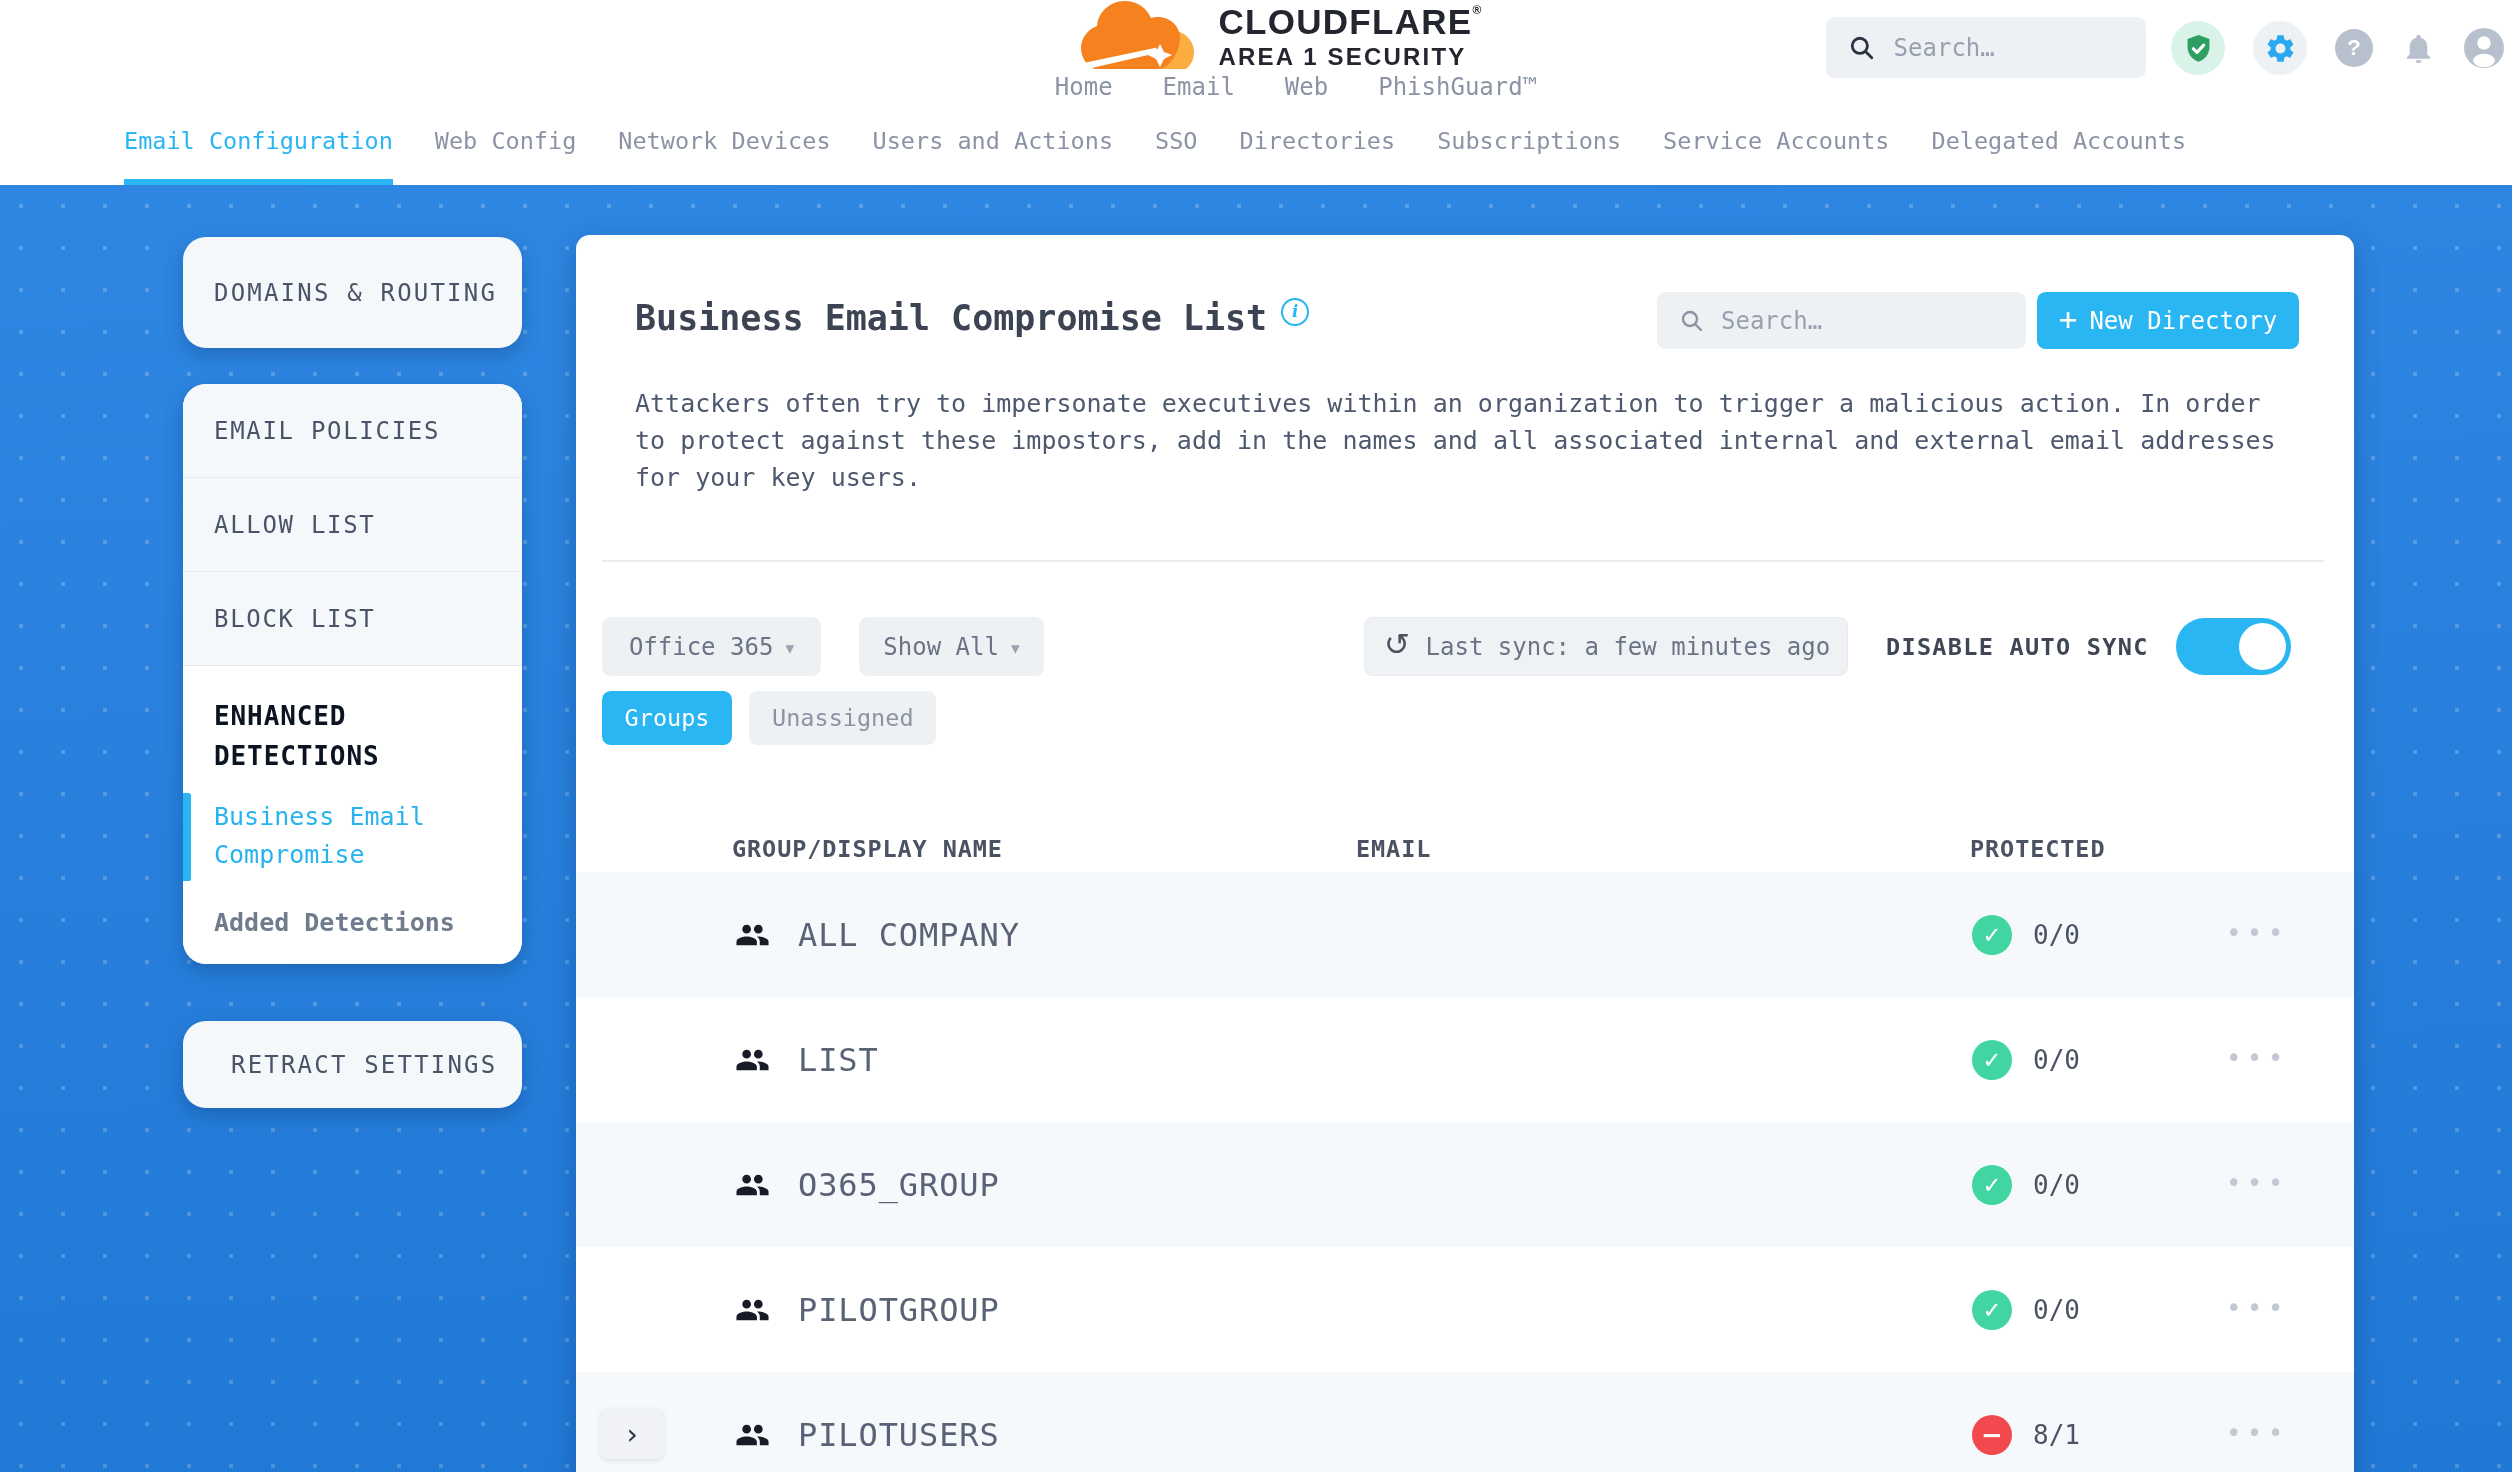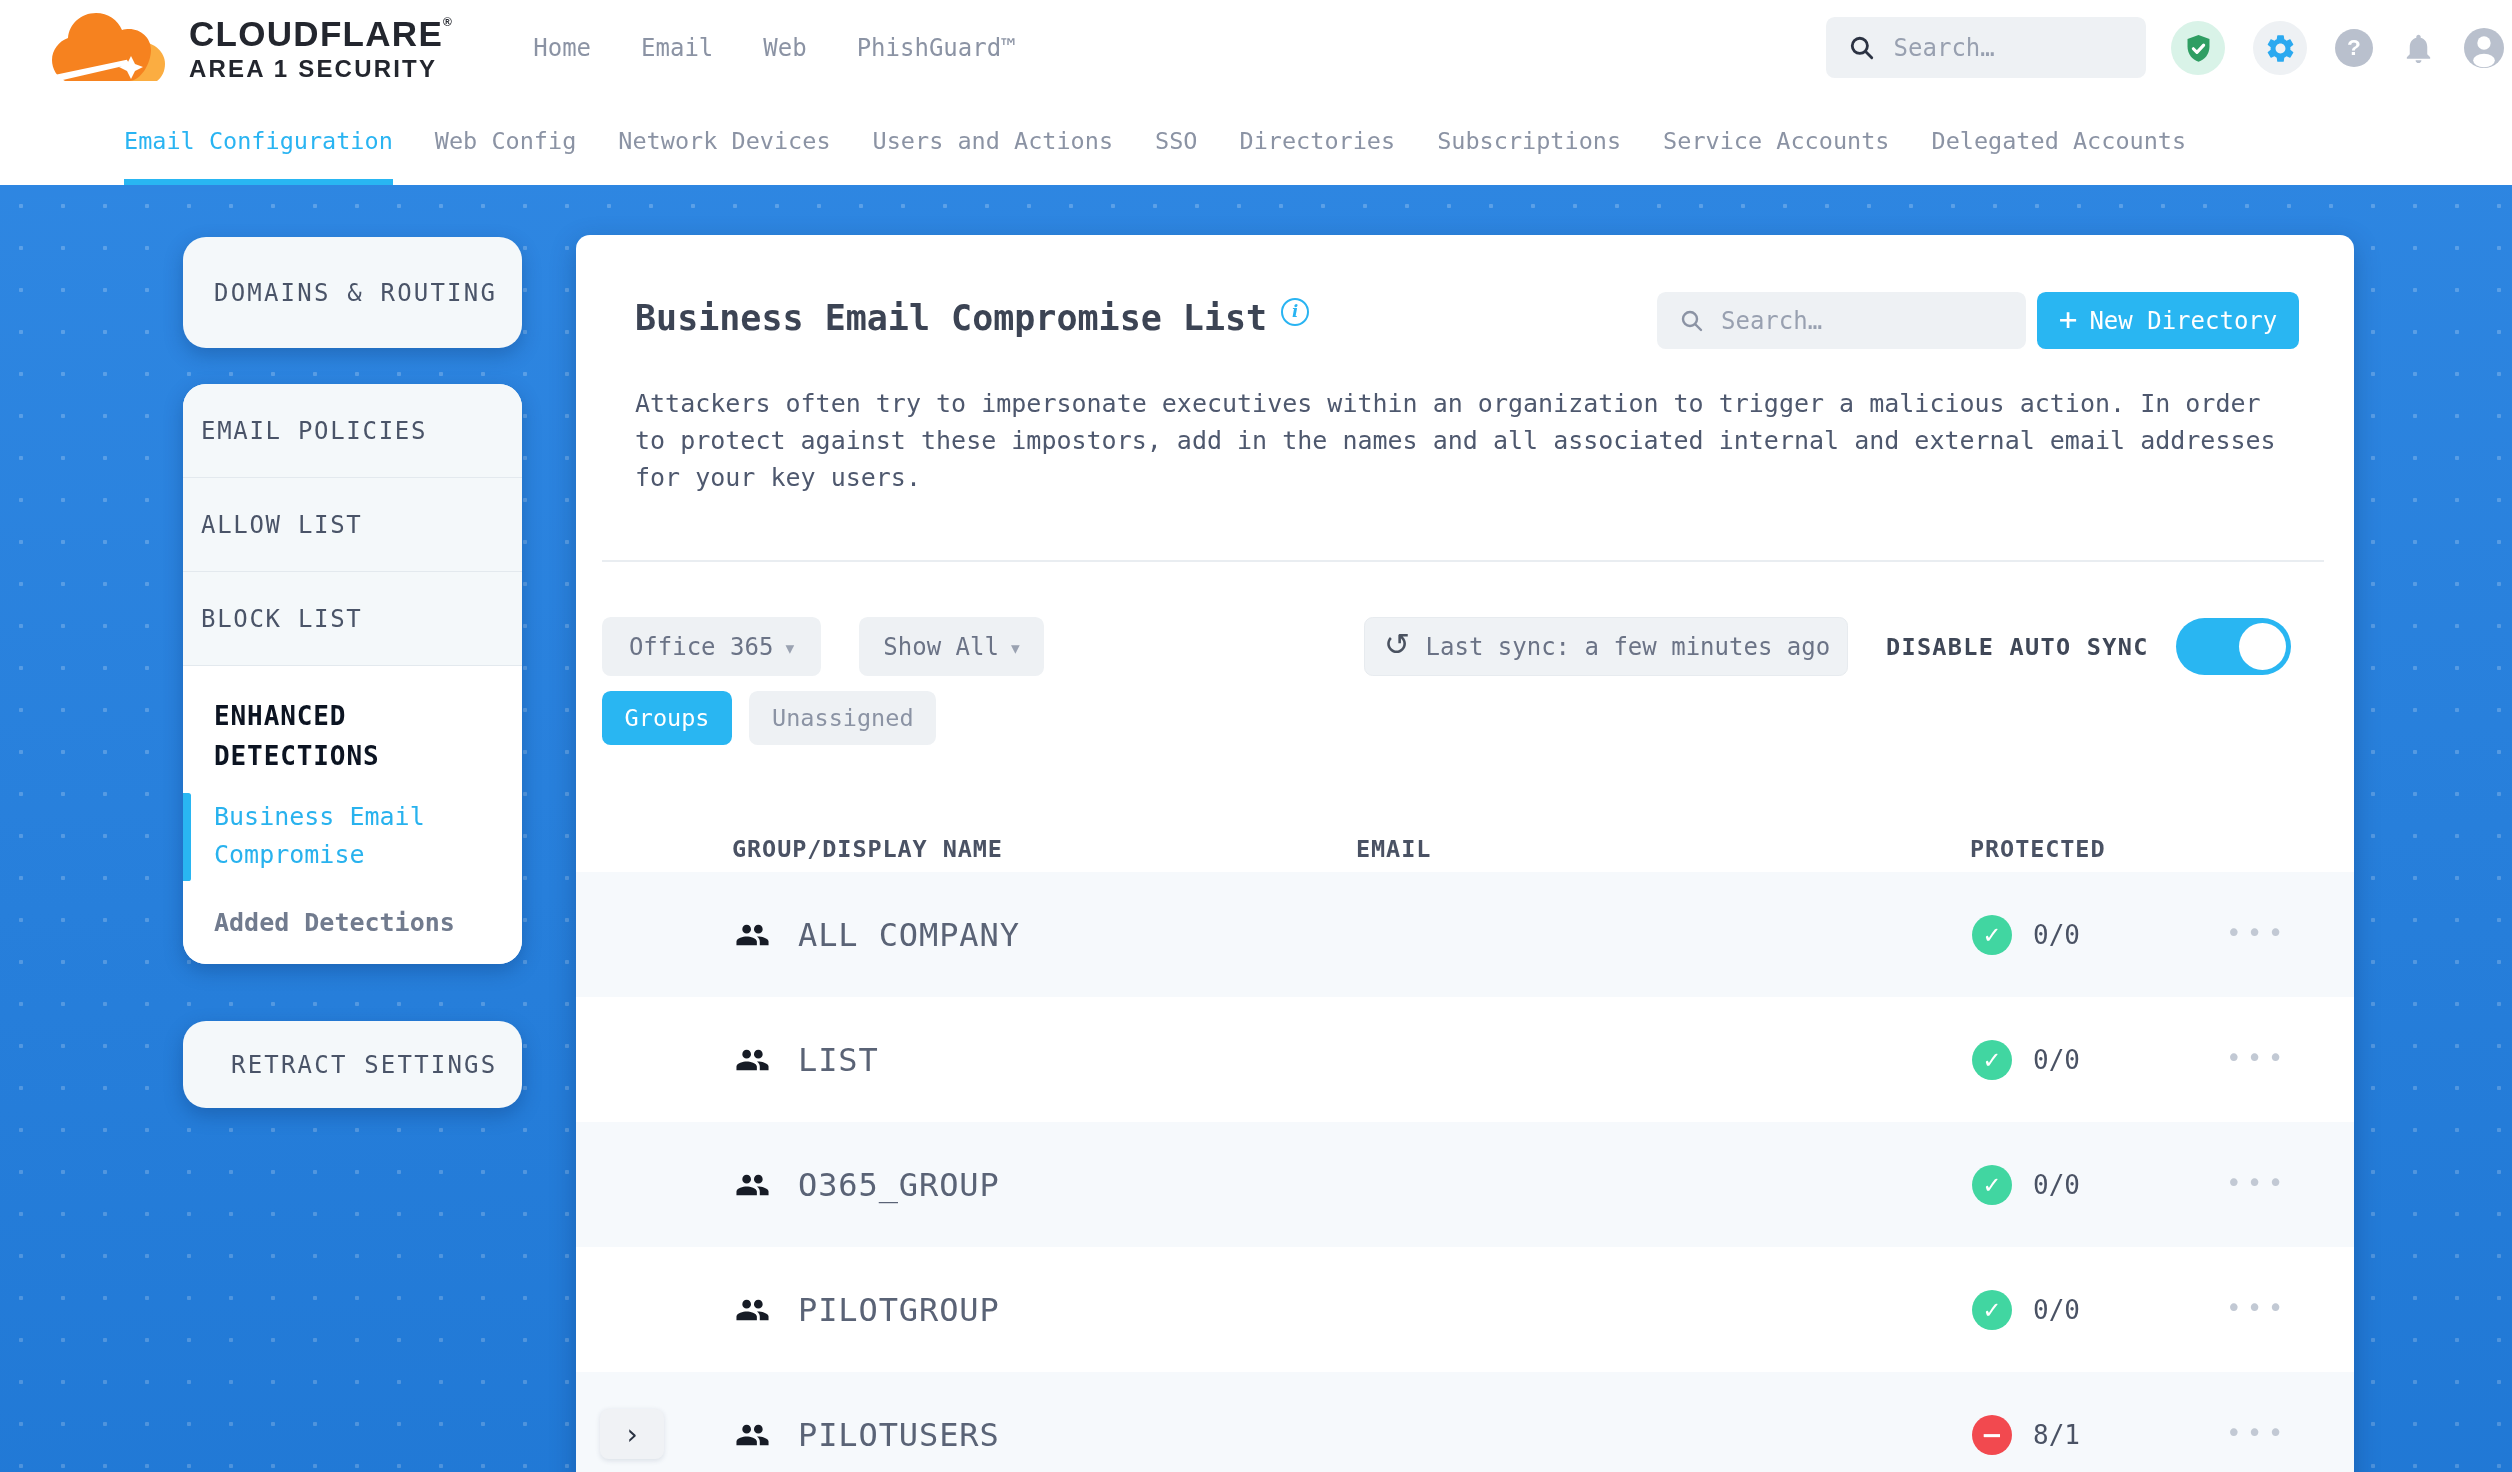--- a/index.html
+++ b/index.html
@@ -1,21 +1,21 @@
 <!DOCTYPE html>
 <html style="font-size:14px"><head>
 <meta charset="utf-8">
 <style>
   * { margin:0; padding:0; box-sizing:border-box; }
   html,body { width:2512px; height:1473px; }
   body { font-family:"DejaVu Sans Mono","Liberation Mono",monospace; background:#fff; }
   .page { position:relative; width:2512px; height:1473px; overflow:hidden; background:#fff; }
 
   
-  .app-header { position:relative; height:96px; background:#fff; display:flex; align-items:center; }
+  .app-header { position:relative; height:96px; background:#fff; display:flex; align-items:center;flex-direction:column; }
   .logo-wrap { display:flex; align-items:center; gap:14px; margin-left:45px; }
   .brand-col { display:flex; flex-direction:column; font-family:"Liberation Sans",sans-serif; color:#23262e; }
   .brand-1 { font-size:35px; font-weight:bold; letter-spacing:1.3px; line-height:1; }
   .brand-1 .reg { font-size:12px; vertical-align:top; }
   .brand-2 { font-size:24px; font-weight:bold; letter-spacing:2.2px; line-height:1; margin-top:6px; }
   .primary-nav { display:flex; gap:50px; margin-left:80px; }
   .nav-link { font-size:24px; color:#8b93a4; text-decoration:none; cursor:pointer; }
   .global-search { position:absolute; left:1826px; top:17.4px; width:320px; height:61px; background:#eef1f4; border-radius:8.7px; display:flex; align-items:center; gap:19px; padding-left:22.6px; }
   .global-search input { background:transparent; border:none; outline:none; font-family:inherit; font-size:24px; color:#3c4454; width:226px; }
   .global-search input::placeholder { color:#98a0b0; }
@@ -38,21 +38,21 @@
     background-image:
       linear-gradient(178deg, rgba(255,255,255,0.05) 0%, rgba(0,20,70,0.07) 100%),
       radial-gradient(circle, rgba(255,255,255,0.22) 2.1px, transparent 2.2px);
     background-size:100% 100%, 42px 42px; }
 
   
   .side-card { position:absolute; left:183px; width:339px; background:#f4f8fa; border-radius:23px; box-shadow:0 7px 19px rgba(8,40,90,.28); }
   .sc-domains { top:52px; height:111px; display:flex; align-items:center; padding-left:31px; cursor:pointer; }
   .sc-label { font-size:24px; color:#4a5468; letter-spacing:2.2px; }
   .sc-policies { top:199px; overflow:hidden; }
-  .pol-item { height:94px; display:flex; align-items:center; padding-left:18px; font-size:24px; color:#4a5468; letter-spacing:1.7px; border-bottom:1.7px solid #e3e9ee; cursor:pointer; background:#f4f8fa; }
+  .pol-item { height:94px; display:flex; align-items:center; padding-left:31px; font-size:24px; color:#4a5468; letter-spacing:1.7px; border-bottom:1.7px solid #e3e9ee; cursor:pointer; background:#f4f8fa; }
   .enh { background:#fff; padding:29.6px 31px 22.6px 31px; border-radius:0 0 12px 12px; }
   .enh-title { font-size:26px; font-weight:bold; color:#0c1422; line-height:40px; letter-spacing:0.9px; width:235px; }
   .enh-link { position:relative; font-size:25px; line-height:38px; margin-top:22.6px; color:#717b8e; cursor:pointer; width:243px; }
   .enh-link.active { color:#28b2ee; }
   .enh-link.active::before { content:''; position:absolute; left:-31px; top:-5.2px; bottom:-7px; width:7.8px; background:#29b6f2; border-radius:0 2.6px 2.6px 0; }
   .enh-link.plain { margin-top:29.6px;font-weight:bold; }
   .sc-retract { top:836px; height:87px; display:flex; align-items:center; padding-left:48px; cursor:pointer; }
 
   
   .main-card { position:absolute; left:576px; top:50px; width:1778px; height:1304px; background:#fff; border-radius:14px; box-shadow:0 8.7px 26px rgba(8,40,90,.3); }

